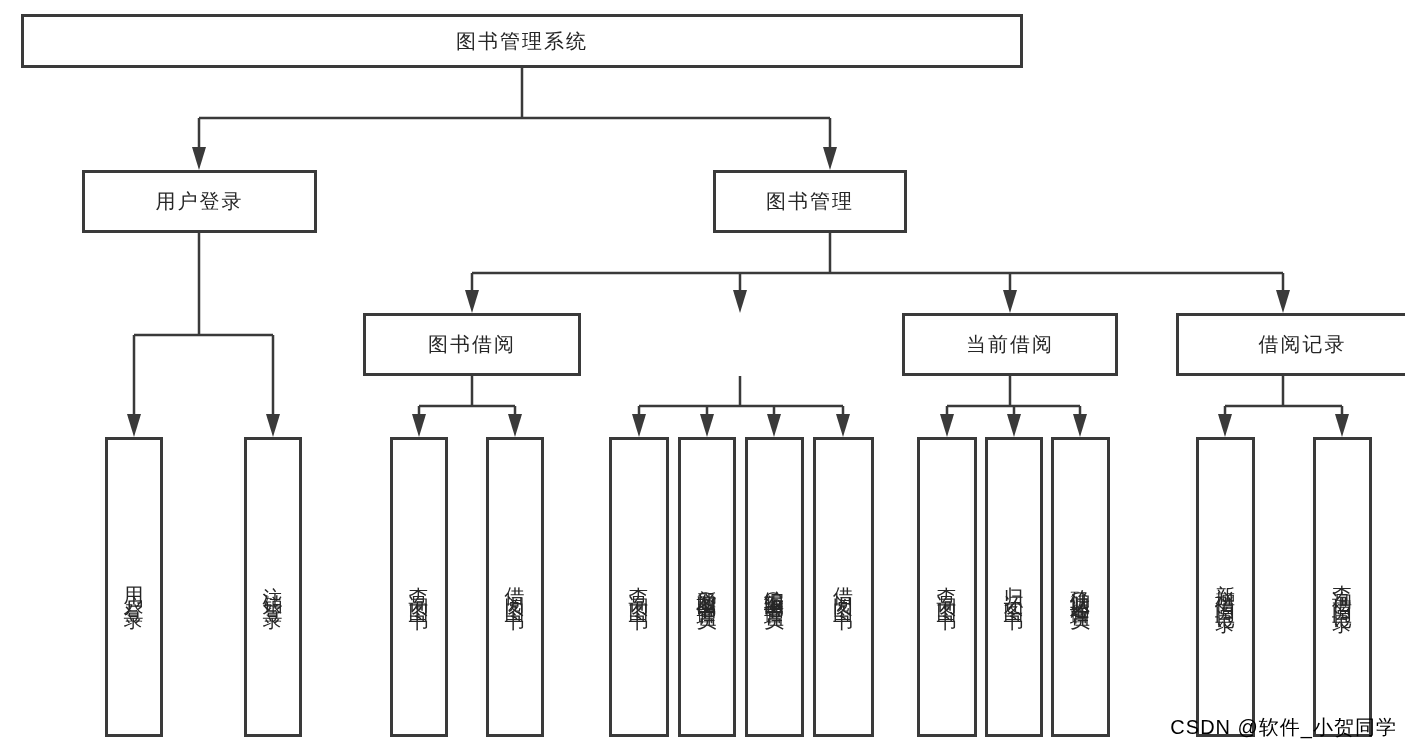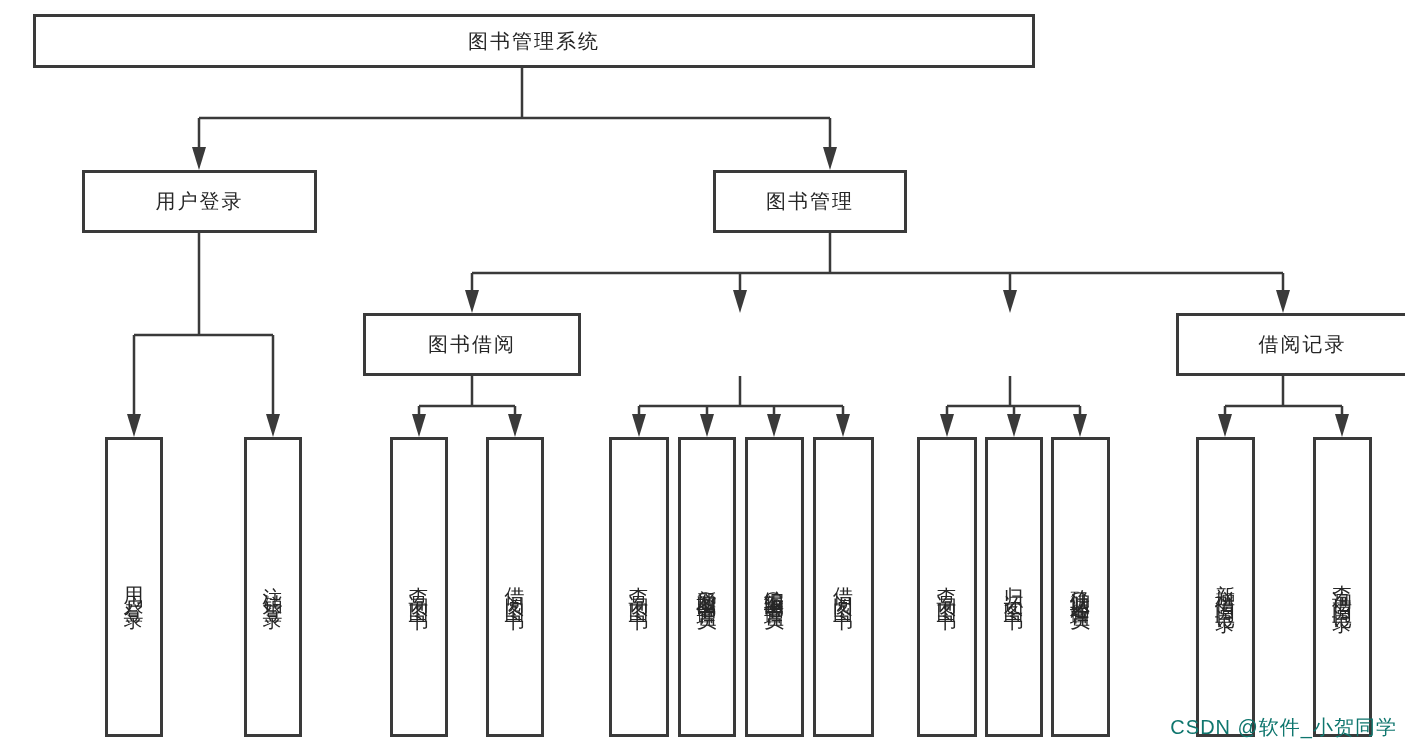--- a/index.html
+++ b/index.html
@@ -39,21 +39,21 @@
     color: #262626;
     letter-spacing: 8px;
   }
   .vlabel.tight { letter-spacing: 6px; }
   .vlabel.xtight { letter-spacing: 3px; }
   #watermark {
     position: absolute;
     right: 8px;
     top: 714px;
     font-size: 20px;
-    color: #0f766e;
+    color: #000000;
     letter-spacing: 1px;
     white-space: nowrap;
   }
 </style>
 </head>
 <body>
 
 <div id="canvas">
 
   <svg id="wires" viewBox="0 0 1405 747" xmlns="http://www.w3.org/2000/svg">
@@ -106,33 +106,36 @@
       <polygon points="767,414 781,414 774,437"></polygon>
       <polygon points="836,414 850,414 843,437"></polygon>
       <polygon points="940,414 954,414 947,437"></polygon>
       <polygon points="1007,414 1021,414 1014,437"></polygon>
       <polygon points="1073,414 1087,414 1080,437"></polygon>
       <polygon points="1218,414 1232,414 1225,437"></polygon>
       <polygon points="1335,414 1349,414 1342,437"></polygon>
     </g>
   </svg>
 
-  <div class="box" style="left:21px; top:14px; width:1002px; height:54px;margin-left:12px;">
+  <div class="box" style="left:21px; top:14px; width:1002px; height:54px;">
     <span class="hlabel">图书管理系统</span>
   </div>
 
   <div class="box" style="left:82px; top:170px; width:235px; height:63px;">
     <span class="hlabel">用户登录</span>
   </div>
   <div class="box" style="left:713px; top:170px; width:194px; height:63px;">
     <span class="hlabel">图书管理</span>
   </div>
 
   <div class="box" style="left:363px; top:313px; width:218px; height:63px;">
     <span class="hlabel">图书借阅</span>
+  </div>
+  <div class="box" style="left:902px; top:313px; width:216px; height:63px;">
+    <span class="hlabel">当前借阅</span>
   </div>
   <div class="box" style="left:1176px; top:313px; width:253px; height:63px;">
     <span class="hlabel">借阅记录</span>
   </div>
 
   <div class="box" style="left:105px; top:437px; width:58px; height:300px;">
     <span class="vlabel">用户登录</span>
   </div>
   <div class="box" style="left:244px; top:437px; width:58px; height:300px;">
     <span class="vlabel">注销登录</span>

